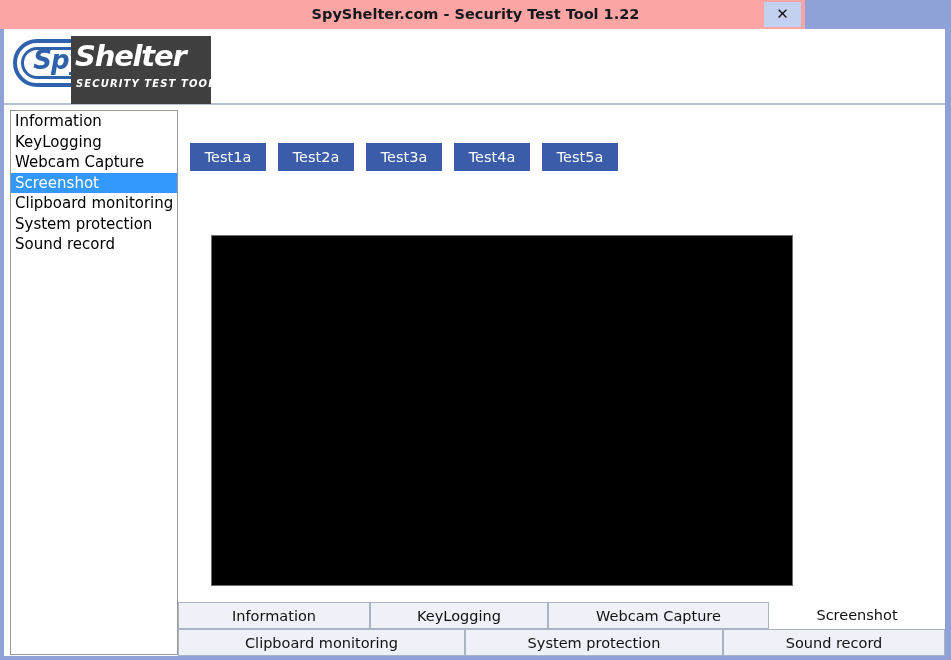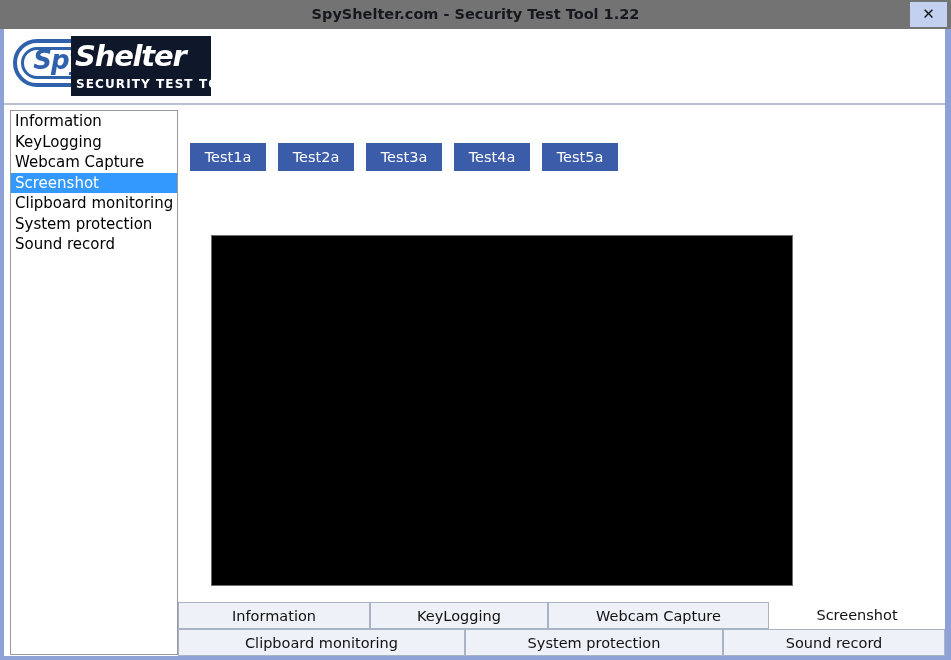--- a/index.html
+++ b/index.html
@@ -18,23 +18,23 @@
     height: 660px;
     overflow: hidden;
     background: #8ea2d8;
     box-sizing: border-box;
   }
 
   
   .titlebar {
     position: absolute;
     left: 0; top: 0;
-    width: 951px;
+    width: 805px;
     height: 29px;
-    background: #737373;
+    background: #fca5a5;
   }
   .titlebar-text {
     position: absolute;
     left: 0; top: 0;
     width: 951px;
     height: 29px;
     line-height: 29px;
     text-align: center;
     font-family: "DejaVu Sans", sans-serif;
     font-size: 14.5px;
@@ -122,22 +122,22 @@
     font-weight: bold;
     font-size: 26px;
     color: #2f62ab;
     letter-spacing: -1px;
   }
   .logo-shelter {
     position: absolute;
     left: 58px;
     top: 0;
     width: 140px;
-    height: 60px;
-    background: #0f172a;
+    height: 68px;
+    background: #404040;
   }
   .logo-shelter-name {
     position: absolute;
     left: 4px;
     top: 2px;
     width: 132px;
     height: 36px;
     line-height: 36px;
     font-family: "DejaVu Sans", sans-serif;
     font-style: italic;
@@ -150,24 +150,25 @@
   }
   .logo-shelter-sub {
     position: absolute;
     left: 5px;
     top: 41px;
     width: 132px;
     height: 14px;
     line-height: 14px;
     font-family: "DejaVu Sans", sans-serif;
     font-weight: bold;
-    font-size: 12px;
+    font-size: 10px;
     color: #ffffff;
     letter-spacing: 1.1px;
     white-space: nowrap;
+    font-style: italic;
   }
 
   
   .sidebar {
     position: absolute;
     left: 6px;
     top: 81px;
     width: 168px;
     height: 545px;
     background: #ffffff;

